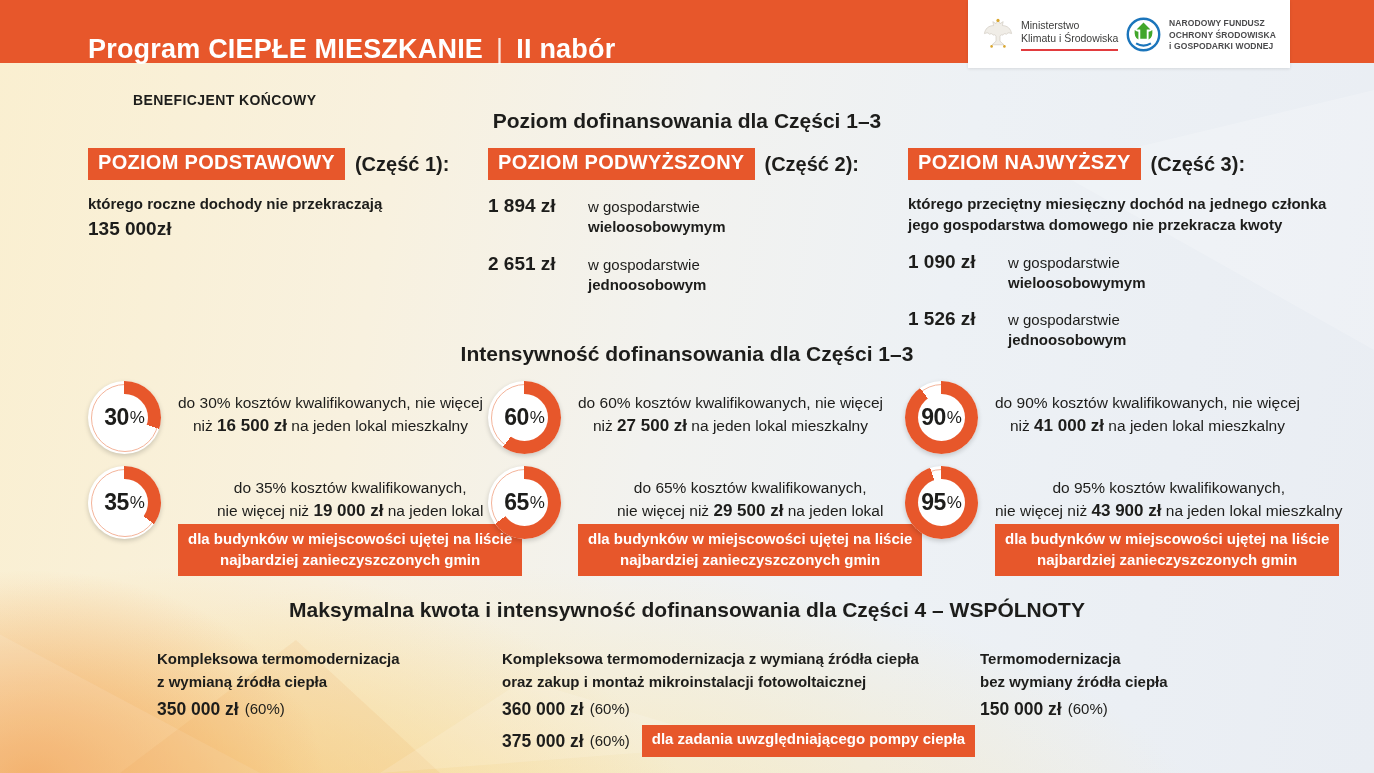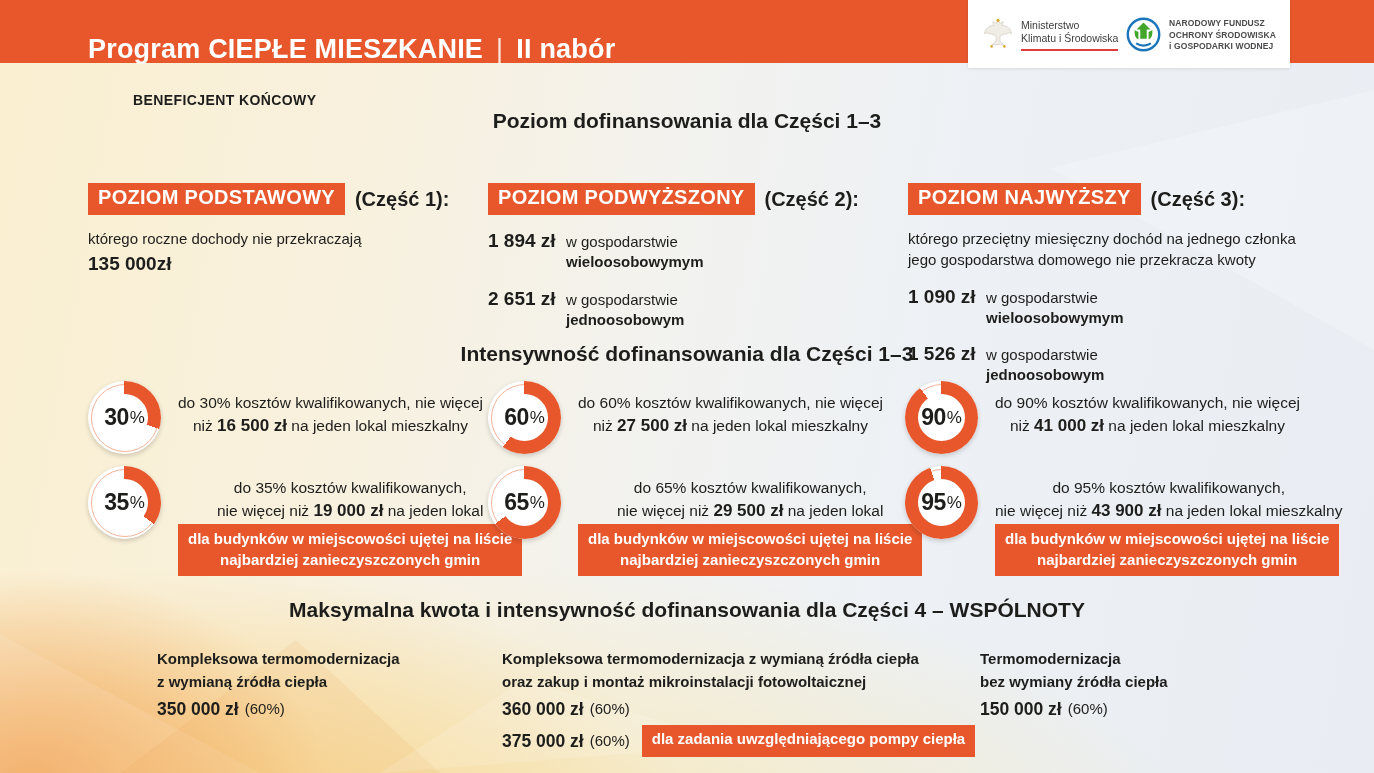--- a/index.html
+++ b/index.html
@@ -27,32 +27,32 @@
   .min-text span{display:block;}
   .fund-text{font-size:8.5px;font-weight:bold;line-height:1.35;color:#4b4b4d;letter-spacing:.1px;}
   .fund-text span{display:block;}
   
   .beneficiary{position:absolute;left:88px;top:92px;font-size:14px;font-weight:bold;letter-spacing:.4px;margin-left:45px;}
   .h-center{position:absolute;left:0;width:1374px;text-align:center;font-size:21px;font-weight:bold;}
   .h-levels{top:109px;}
   .h-intensity{top:342px;}
   .h-wspolnoty{top:598px;}
   
-  .level-col{position:absolute;top:148px;margin-top:35px;}
+  .level-col{position:absolute;top:148px;}
   #level1{left:88px;width:390px;}
   #level2{left:488px;width:400px;}
   #level3{left:908px;width:420px;}
   .badge-row{display:flex;align-items:center;gap:10px;}
   .badge{background:var(--accent,#E7572B);color:#fff;font-weight:bold;font-size:20px;
          padding:3px 10px 6px;letter-spacing:.3px;white-space:nowrap;}
   .part{font-weight:bold;font-size:20px;white-space:nowrap;}
   .desc{margin-top:13px;font-size:15px;line-height:1.42;}
-  .desc .line{display:block;white-space:nowrap;}
+  .desc .line{display:block;white-space:nowrap;font-weight:bold;}
   .big-amount{font-size:19px;font-weight:bold;margin-top:2px;}
-  .amount-row{display:flex;gap:6px;margin-top:15px;}
+  .amount-row{display:flex;gap:28px;margin-top:15px;}
   .amount-val{font-size:19px;font-weight:bold;min-width:72px;white-space:nowrap;}
   .amount-lbls{font-size:15px;line-height:1.35;padding-top:2px;}
   .amount-lbls .l2{font-weight:bold;display:block;}
   .amount-lbls .l1{display:block;}
   .note{position:absolute;left:226px;top:110px;width:205px;font-size:15px;line-height:1.45;}
   .note .b{font-weight:bold;}
   .note .line{display:block;}
   
   .icell{position:absolute;display:flex;align-items:flex-start;}
   #i30{left:88px;top:381px;} #i60{left:488px;top:381px;} #i90{left:905px;top:381px;}

